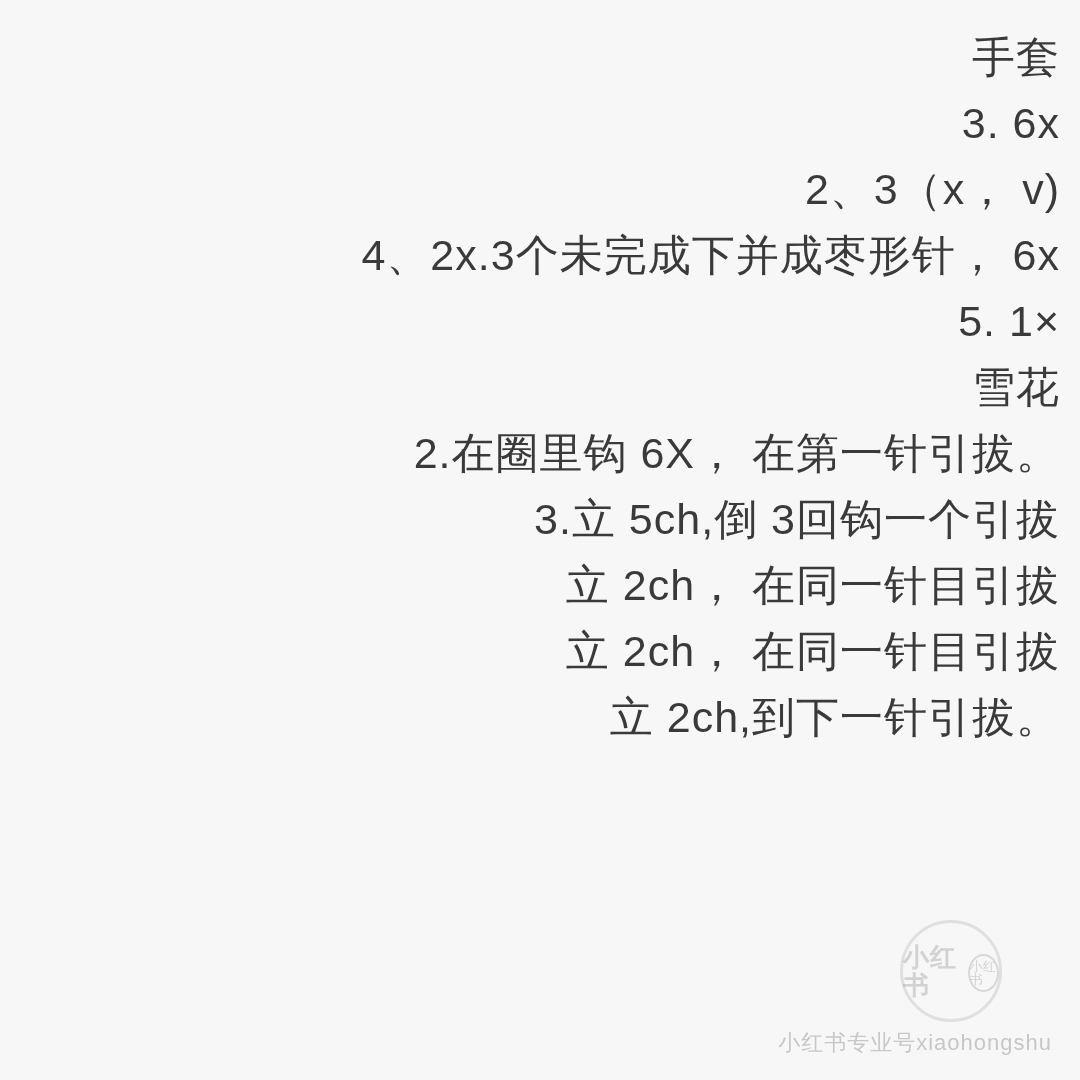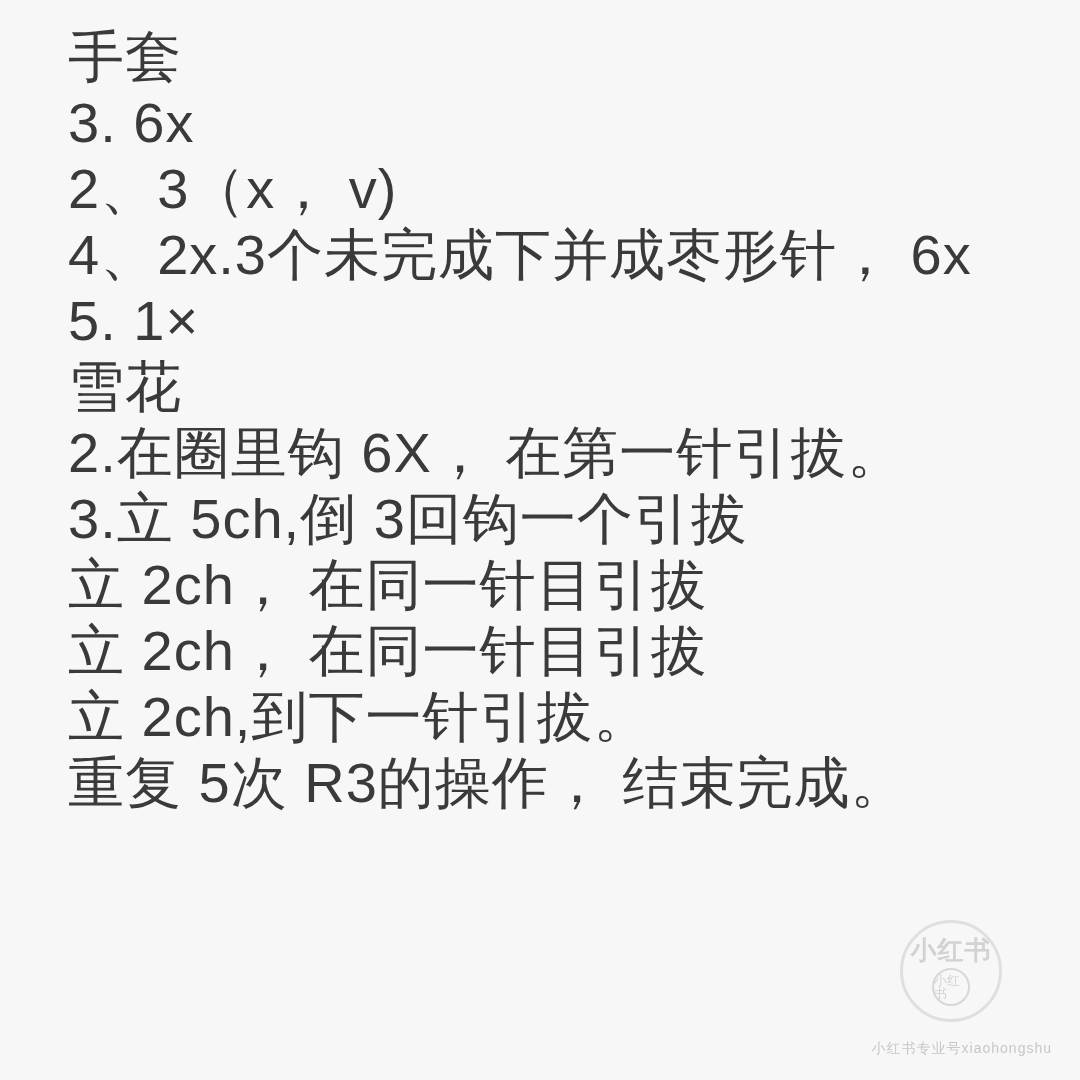--- a/index.html
+++ b/index.html
@@ -20,40 +20,41 @@
     background: #f7f7f7;
   }
   .content {
     position: absolute;
     left: 68px;
     top: 24px;
     right: 20px;
   }
   .line {
     color: #3a3a3a;
-    font-size: 56px;
+    font-size: 43px;
     line-height: 66px;
     letter-spacing: 1px;
     white-space: pre;
     font-weight: 400;
+    text-align: right;
   }
   .line.heading {
     font-weight: 400;
   }
   
   .wm-stamp {
     position: absolute;
     right: 78px;
     bottom: 58px;
     width: 96px;
     height: 96px;
     border-radius: 50%;
     border: 3px solid rgba(170,170,170,0.30);
     display: flex;
-    flex-direction: column;
+    flex-direction: row;
     align-items: center;
     justify-content: center;
     color: rgba(150,150,150,0.38);
   }
   .wm-stamp .wm-top {
     font-size: 26px;
     font-weight: bold;
     letter-spacing: 1px;
     line-height: 28px;
   }
@@ -66,21 +67,21 @@
     height: 34px;
     display: flex;
     align-items: center;
     justify-content: center;
     line-height: 1;
   }
   .wm-text {
     position: absolute;
     right: 28px;
     bottom: 22px;
-    font-size: 14px;
+    font-size: 22px;
     color: rgba(140,140,140,0.45);
     letter-spacing: 1px;
     white-space: pre;
   }
 </style>
 </head>
 <body>
 
 <div class="page">
   <div class="content">
@@ -88,21 +89,20 @@
     <div class="line">3. 6x</div>
     <div class="line">2、3（x， v)</div>
     <div class="line">4、2x.3个未完成下并成枣形针， 6x</div>
     <div class="line">5. 1×</div>
     <div class="line heading">雪花</div>
     <div class="line">2.在圈里钩 6X， 在第一针引拔。</div>
     <div class="line">3.立 5ch,倒 3回钩一个引拔</div>
     <div class="line">立 2ch， 在同一针目引拔</div>
     <div class="line">立 2ch， 在同一针目引拔</div>
     <div class="line">立 2ch,到下一针引拔。</div>
-    <div class="line">重复 5次 R3的操作， 结束完成。</div>
   </div>
 
   <div class="wm-stamp">
     <div class="wm-top">小红书</div>
     <div class="wm-bot">小红书</div>
   </div>
 
   <div class="wm-text">小红书专业号xiaohongshu</div>
 </div>
 

